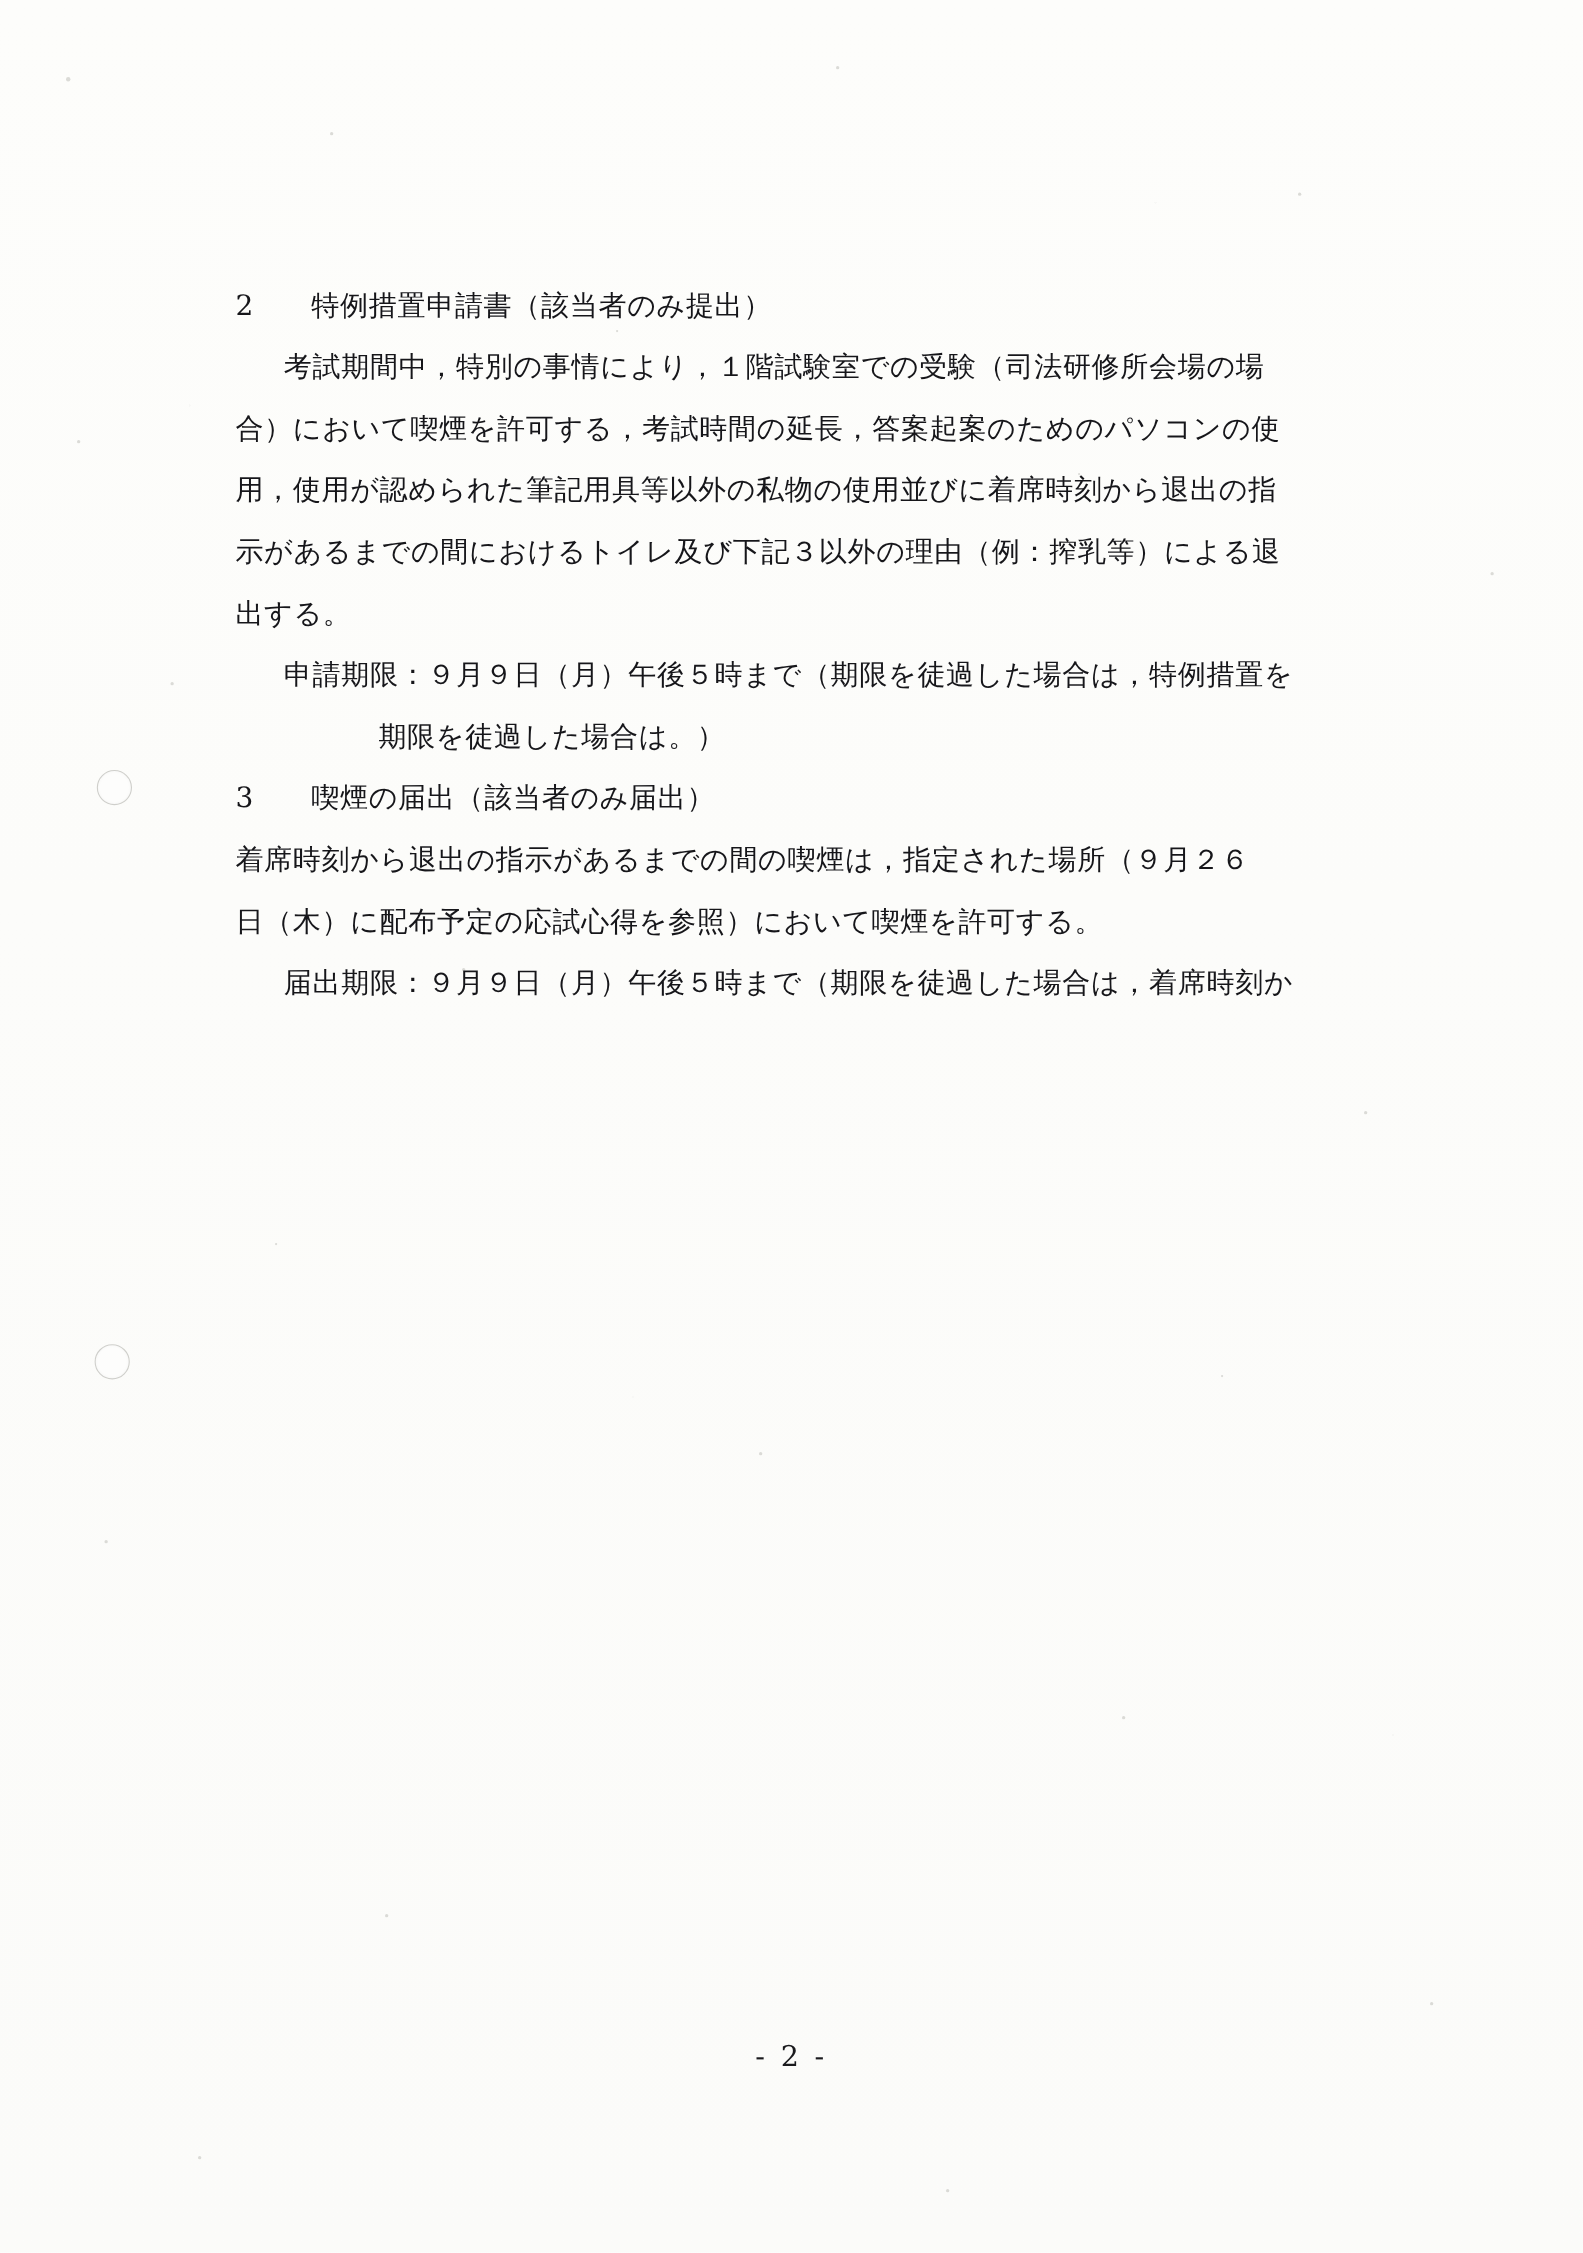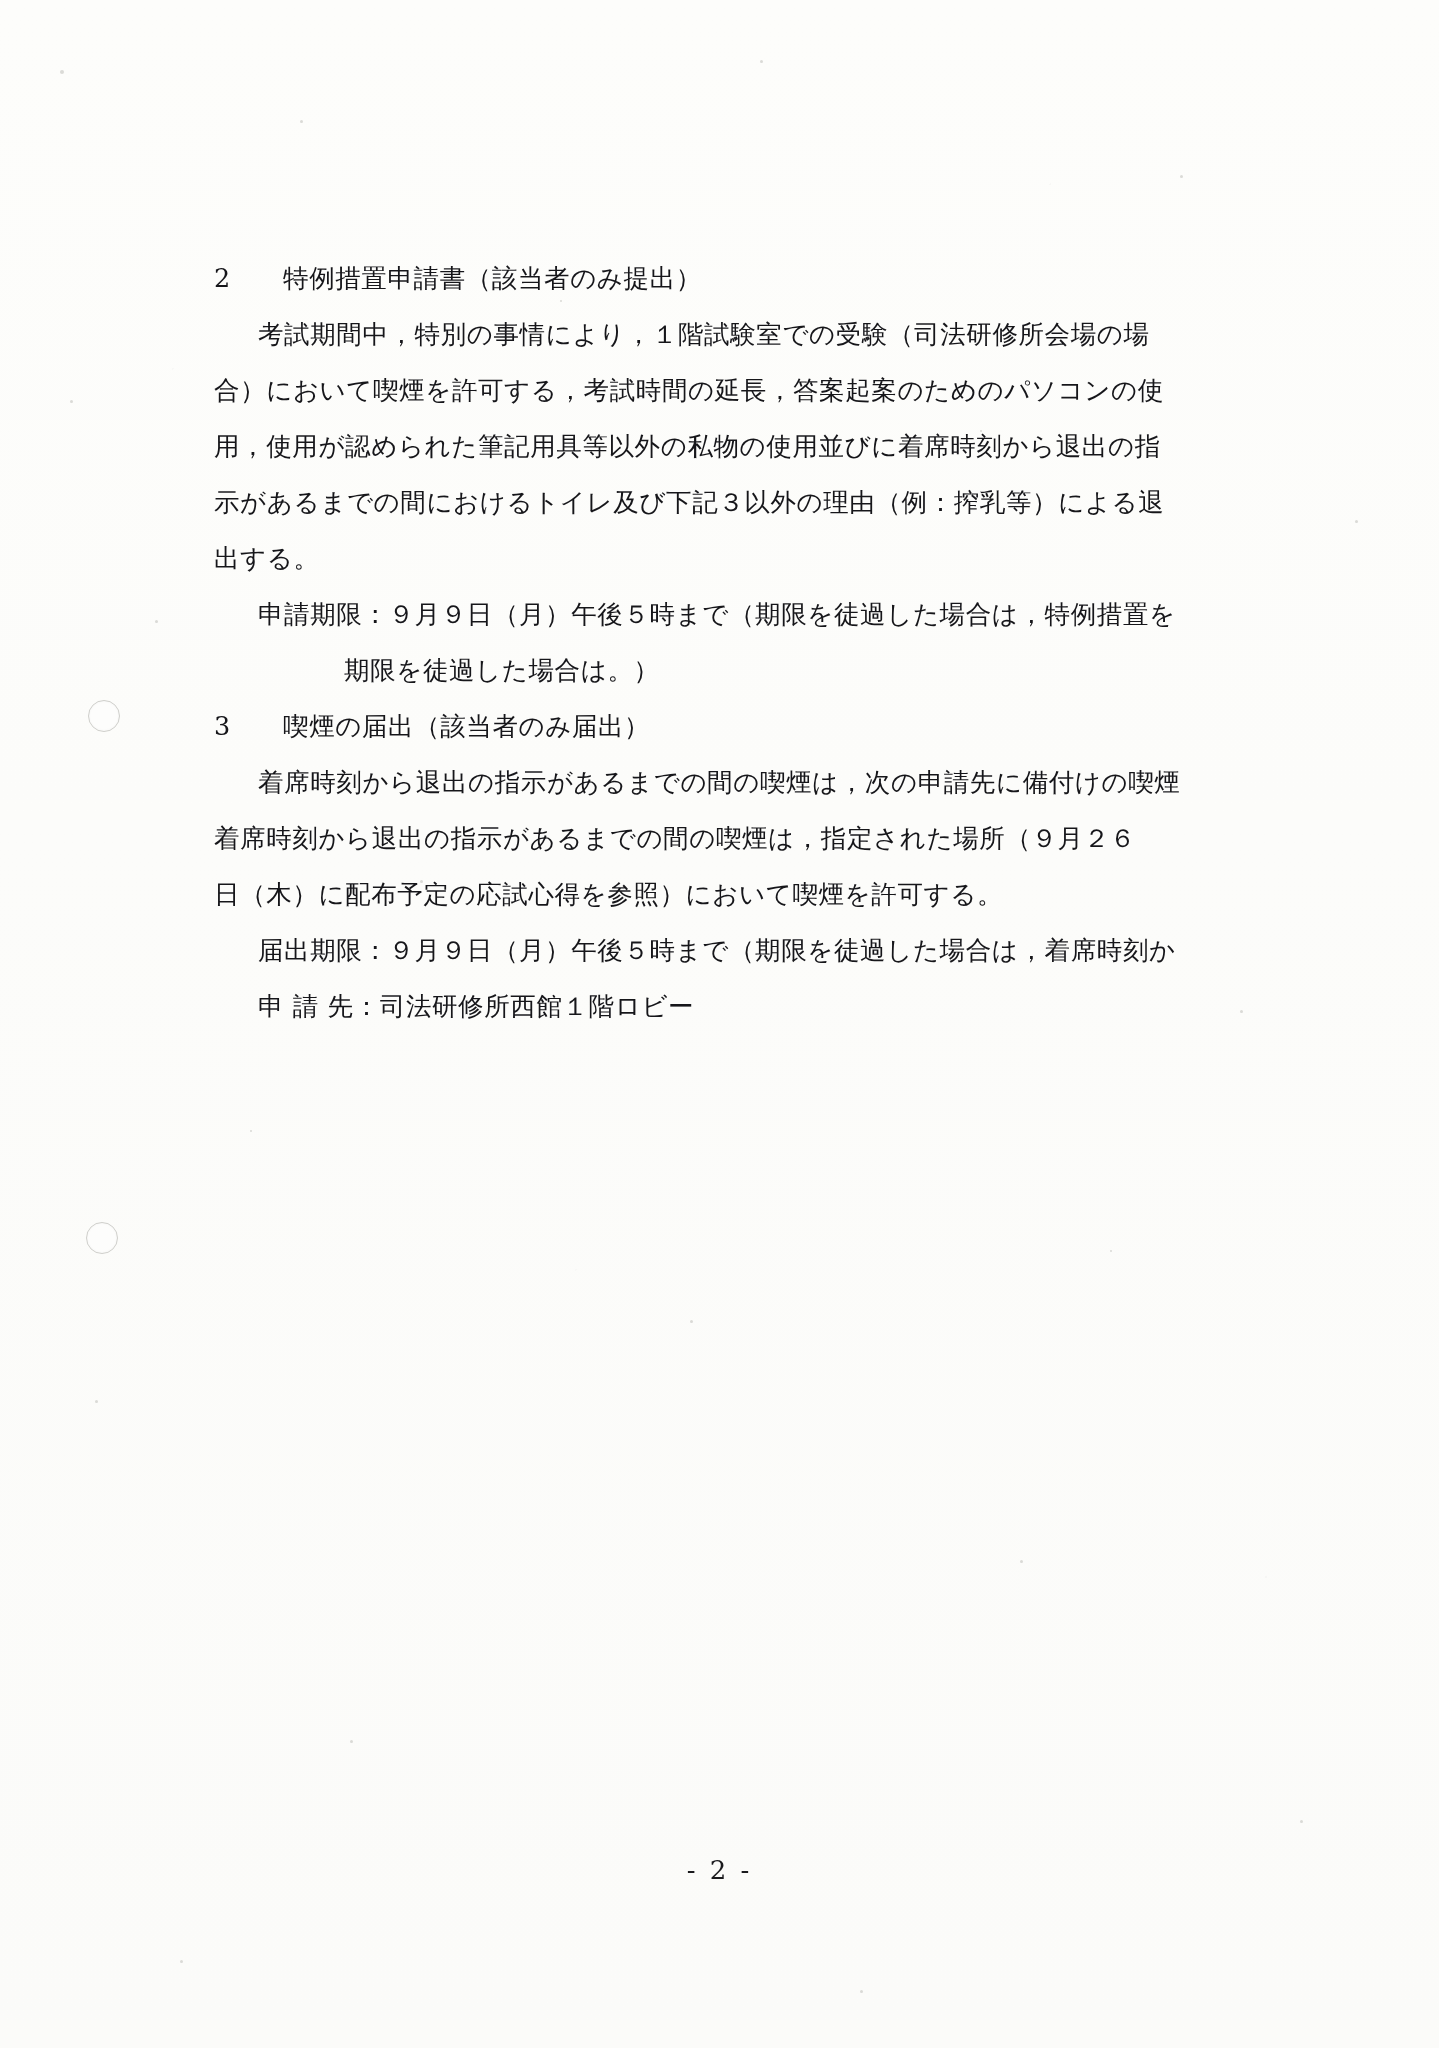--- a/index.html
+++ b/index.html
@@ -127,25 +127,23 @@
     <div class="line indent-1">用，使用が認められた筆記用具等以外の私物の使用並びに着席時刻から退出の指</div>
     <div class="line indent-1">示があるまでの間におけるトイレ及び下記３以外の理由（例：搾乳等）による退</div>
     <div class="line indent-1">出する。</div>
 
     <div class="line indent-2"><span>申請期限：</span><span>９月９日（月）午後５時まで（期限を徒過した場合は，特例措置を</span></div>
     <div class="line indent-4">期限を徒過した場合は。）</div>
 
 
     <div class="line num-item indent-1"><span>3</span>　　<span>喫煙の届出（該当者のみ届出）</span></div>
 
-    <div class="line indent-2">着席時刻から退出の指示があるまでの間の喫煙は，次の申請先に備付けの喫煙</div>
     <div class="line indent-1">着席時刻から退出の指示があるまでの間の喫煙は，指定された場所（９月２６</div>
     <div class="line indent-1">日（木）に配布予定の応試心得を参照）において喫煙を許可する。</div>
 
     <div class="line indent-2"><span>届出期限：</span><span>９月９日（月）午後５時まで（期限を徒過した場合は，着席時刻か</span></div>
 
-    <div class="line indent-2"><span>申 請 先：</span><span>司法研修所西館１階ロビー</span></div>
 
   </div>
 
   <div class="page-number">- 2 -</div>
 
 </div>
 
 </body></html>

